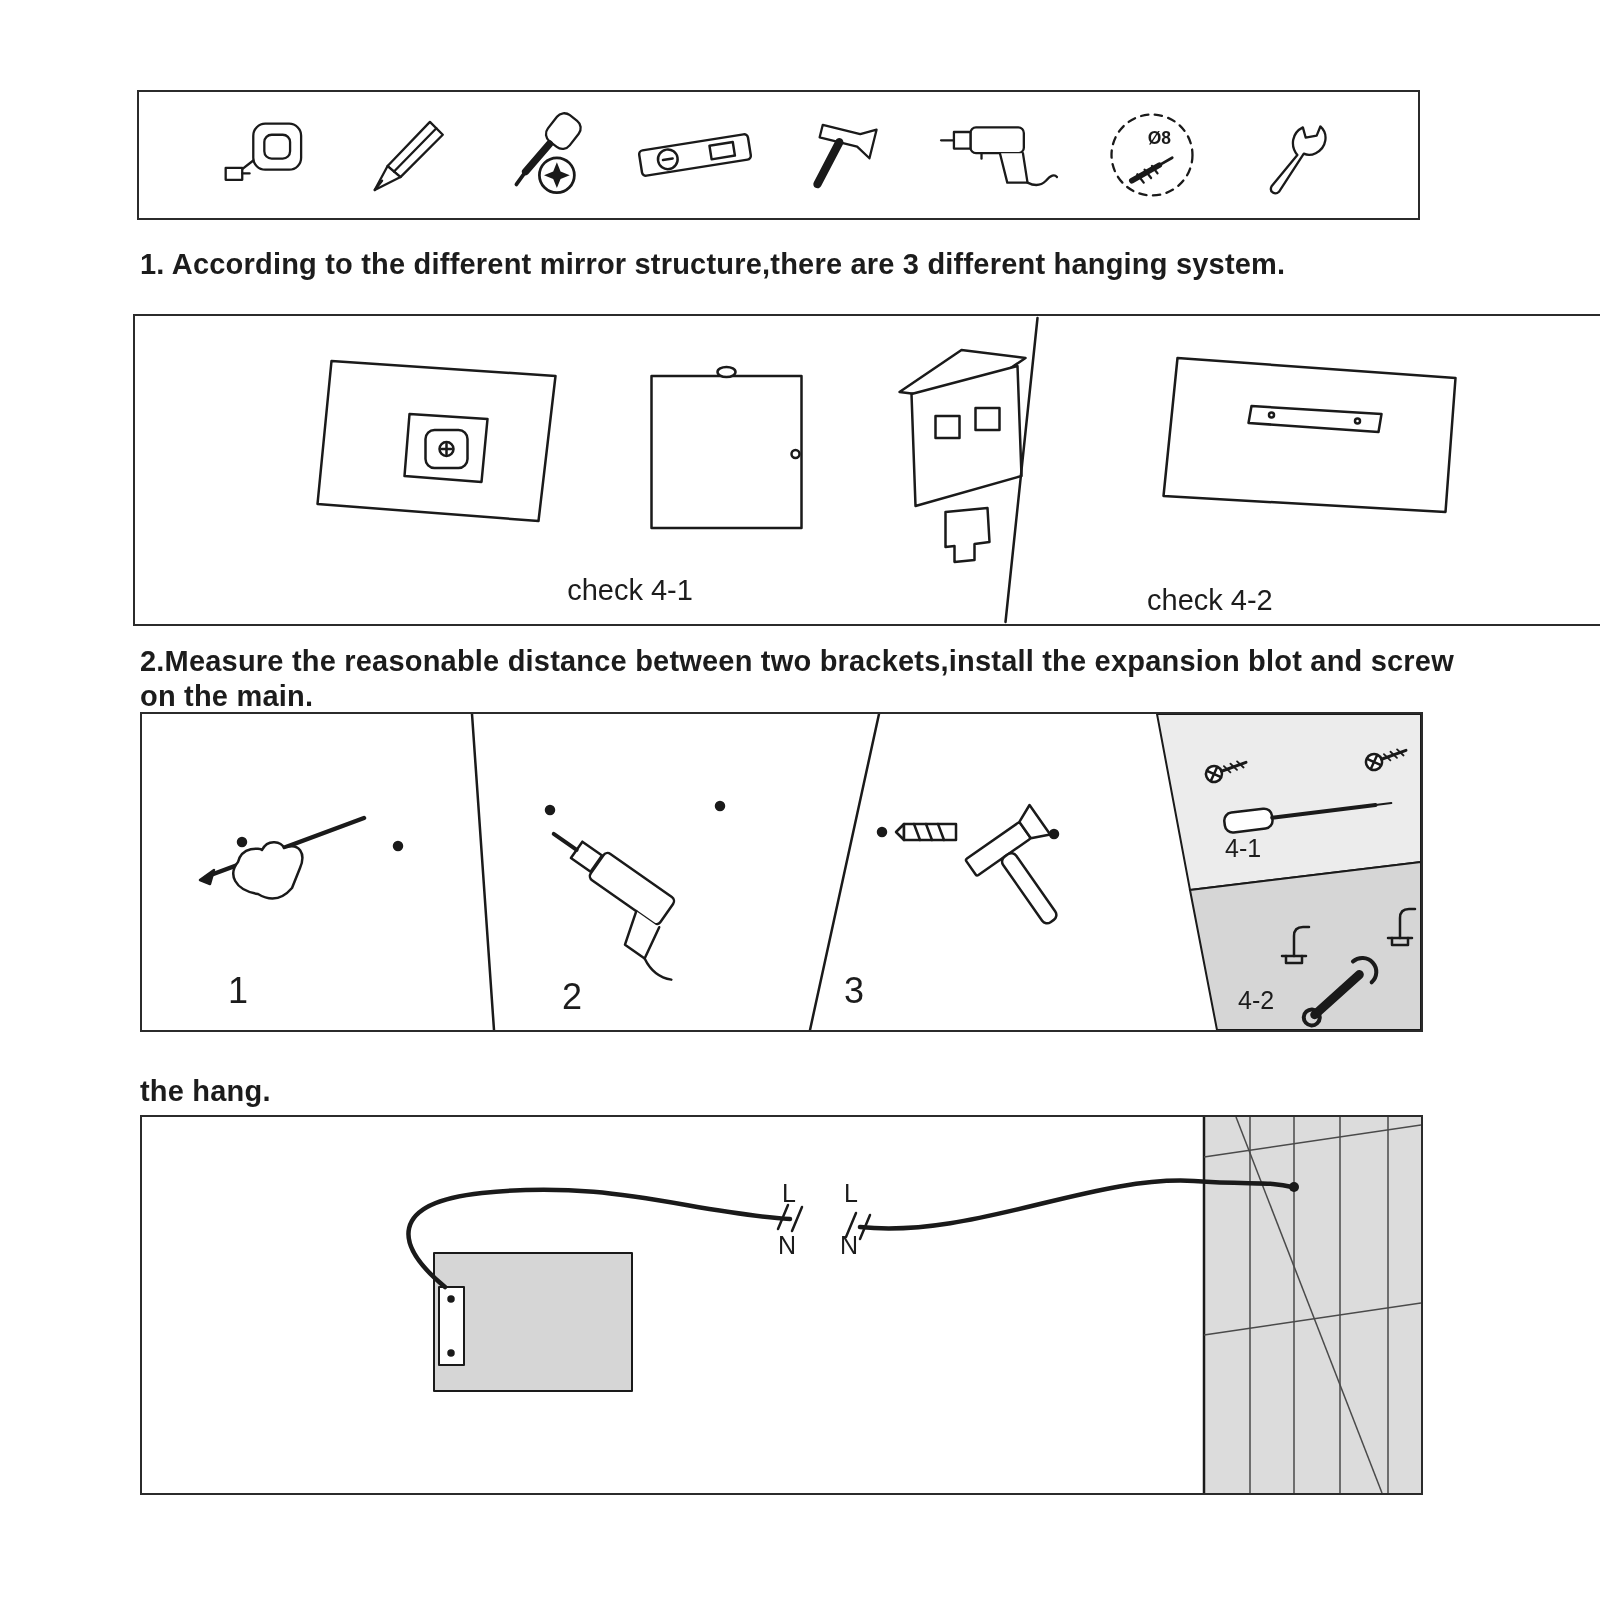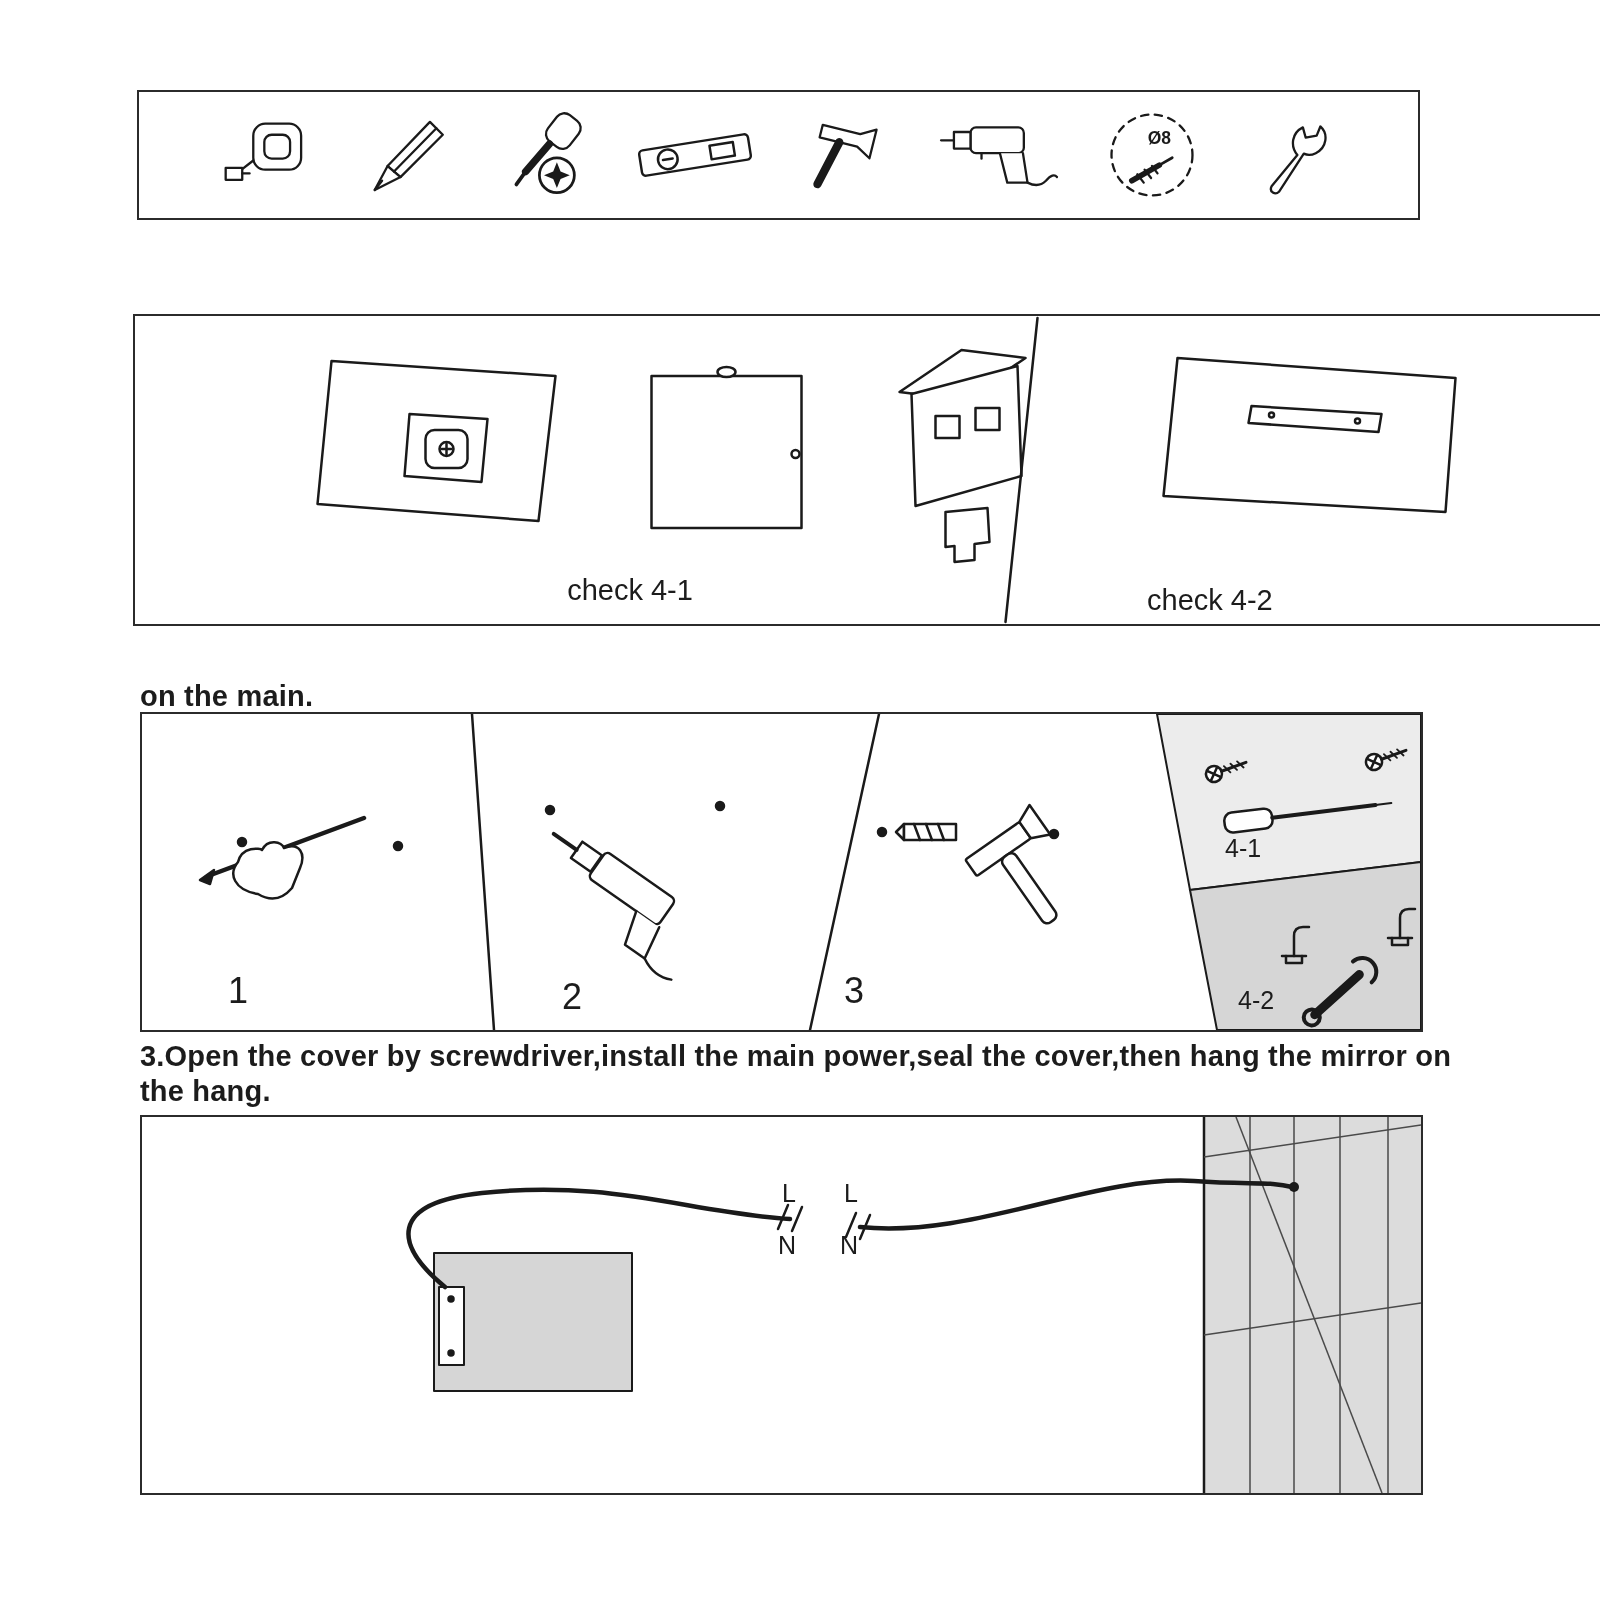--- a/index.html
+++ b/index.html
@@ -97,20 +97,21 @@
 
       <svg class="tool" viewBox="0 0 100 100">
         <g class="draw" stroke-width="3">
           <path d="M30 84 L58 50 C 50 40 52 26 64 20 L 67 31 L 79 29 L 83 19 C 92 27 90 42 78 48 C 73 50.5 69 50.5 65 48.5 L 38 90 C 34 94 27 90 30 84 Z" fill="#fff"></path>
         </g>
       </svg>
 
     </div>
   </div>
 
+  <div class="step" style="left:140px; top:248px;">1. According to the different mirror structure,there are 3 different hanging system.</div>
 
   <div class="box" style="left:133px; top:314px; width:1532px; height:312px;">
     <svg class="fig" viewBox="0 0 1279 308">
 
       <g class="draw">
         <polygon points="72,45 296,60 279,205 58,188" fill="#fff"></polygon>
         <polygon points="150,98 228,103 222,166 145,160" fill="#fff"></polygon>
         <rect x="166" y="114" width="42" height="38" rx="9"></rect>
         <circle cx="187" cy="133" r="7"></circle>
         <path d="M187 128 v10 M182 133 h10"></path>
@@ -136,20 +137,21 @@
         <polygon points="918,42 1196,62 1186,196 904,180" fill="#fff"></polygon>
         <polygon points="992,90 1122,98 1119,116 989,107" fill="#fff"></polygon>
         <circle cx="1012" cy="99" r="2.5"></circle>
         <circle cx="1098" cy="105" r="2.5"></circle>
       </g>
     </svg>
     <span class="lbl check-lbl" style="left:400px; top:258px; width:190px; text-align:center;">check 4-1</span>
     <span class="lbl check-lbl" style="left:1012px; top:268px; width:200px; text-align:left;">check 4-2</span>
   </div>
 
+  <div class="step" style="left:140px; top:645px;">2.Measure the reasonable distance between two brackets,install the expansion blot and screw</div>
   <div class="step" style="left:140px; top:680px;">on the main.</div>
 
   <div class="box" style="left:140px; top:712px; width:1283px; height:320px;">
     <svg class="fig" viewBox="0 0 1279 316">
 
       <polygon points="1015,0 1279,0 1279,148 1048,176" fill="#ececec" stroke="#1a1a1a" stroke-width="2"></polygon>
       <polygon points="1048,176 1279,148 1279,316 1075,316" fill="#d6d6d6" stroke="#1a1a1a" stroke-width="2"></polygon>
 
       <line class="draw" x1="330" y1="0" x2="352" y2="316"></line>
       <line class="draw" x1="737" y1="0" x2="668" y2="316"></line>
@@ -226,21 +228,20 @@
       </g>
     </svg>
 
     <span class="lbl num-lbl" style="left:86px; top:256px;">1</span>
     <span class="lbl num-lbl" style="left:420px; top:262px;">2</span>
     <span class="lbl num-lbl" style="left:702px; top:256px;">3</span>
     <span class="lbl detail-lbl" style="left:1048px; top:120px;margin-left:35px;">4-1</span>
     <span class="lbl detail-lbl" style="left:1096px; top:272px;">4-2</span>
   </div>
 
-  <div class="step" style="left:140px; top:1040px;">3.Open the cover by screwdriver,install the main power,seal the cover,then hang the mirror on</div>
   <div class="step" style="left:140px; top:1075px;">the hang.</div>
 
   <div class="box" style="left:140px; top:1115px; width:1283px; height:380px;">
     <svg class="fig" viewBox="0 0 1279 376">
 
       <g>
         <rect x="1062" y="0" width="217" height="376" fill="#dcdcdc"></rect>
         <line x1="1062" y1="0" x2="1062" y2="376" stroke="#1a1a1a" stroke-width="2.5"></line>
         <g stroke="#4a4a4a" stroke-width="1.5">
           <line x1="1108" y1="0" x2="1108" y2="376"></line>

